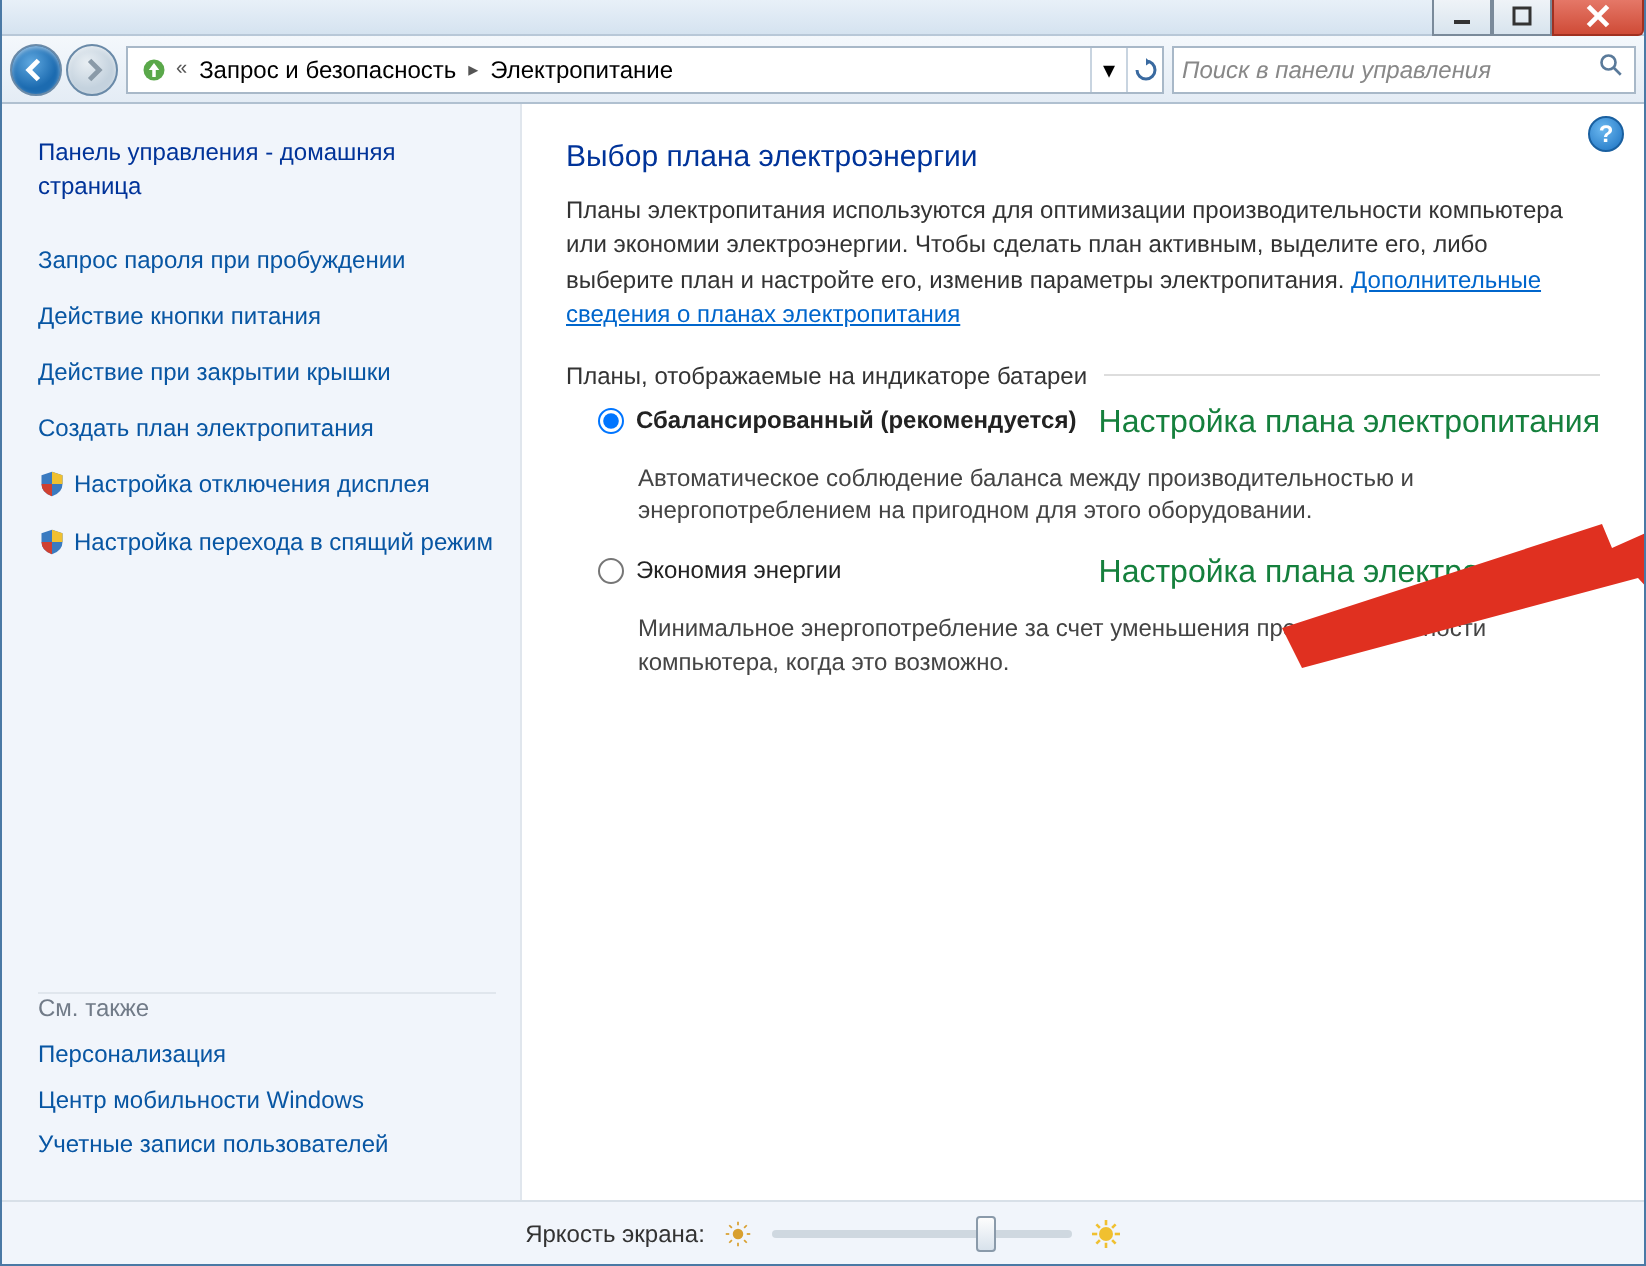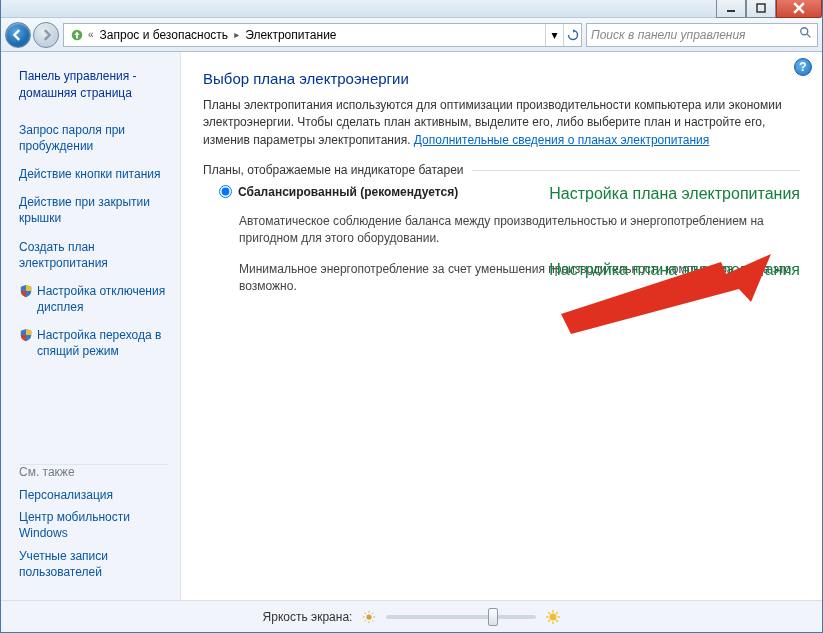--- a/index.html
+++ b/index.html
@@ -126,21 +126,21 @@
     position:absolute; right:4px;
     color:#5a7a9a;
   }
   
   .content {
     display: flex;
     height: calc(100% - 18px - 34px - 32px);
     position: relative;
   }
   .sidebar {
-    width: 180px;
+    width: 260px;
     background: #f1f5fb;
     border-right: 1px solid #e0e6ed;
     padding: 10px 4px 10px 10px;
     overflow: hidden;
     display:flex;
     flex-direction:column;
   }
   .sidebar-home {
     color: #003399;
     font-size: 12px;
@@ -195,21 +195,21 @@
   }
   .section-hd .line {
     flex:1; height:1px; background:#ddd; margin-left:8px;
   }
   .plan {
     margin-left: 16px;
     margin-bottom: 14px;
     position:relative;
   }
   .plan-row {
-    display:flex; align-items:flex-start;
+    display:flex; align-items:flex-end;
   }
   .plan input[type=radio] { margin-right:6px; }
   .plan-title { font-weight:bold; color:#222; }
   .plan-link {
     position:absolute; right:0; top:0;
     color:#15803d; font-size:16px; cursor:pointer;
   }
   .plan-desc {
     font-size:12px; color:#444;
     margin-left: 20px; margin-top:14px;
@@ -386,20 +386,24 @@
       <div class="plan">
         <div class="plan-row">
           <input type="radio" name="pp" checked="" style="">
           <span class="plan-title">Сбалансированный (рекомендуется)</span>
         </div>
         <span class="plan-link">Настройка плана электропитания</span>
         <div class="plan-desc">Автоматическое соблюдение баланса между производительностью и энергопотреблением на пригодном для этого оборудовании.</div>
       </div>
 
       <div class="plan">
+        <div class="plan-row">
+          <input type="radio" name="pp" style="">
+          <span class="plan-title" style="font-weight:normal">Экономия энергии</span>
+        </div>
         <span class="plan-link">Настройка плана электропитания</span>
         <div class="plan-desc">Минимальное энергопотребление за счет уменьшения производительности компьютера, когда это возможно.</div>
       </div>
 
 
       <svg class="arrow-anno" width="220" height="90">
         <defs></defs>
         <polygon points="0,60 160,8 165,20 210,0 190,48 178,35 10,80" fill="#e03020"></polygon>
       </svg>
     </div>

